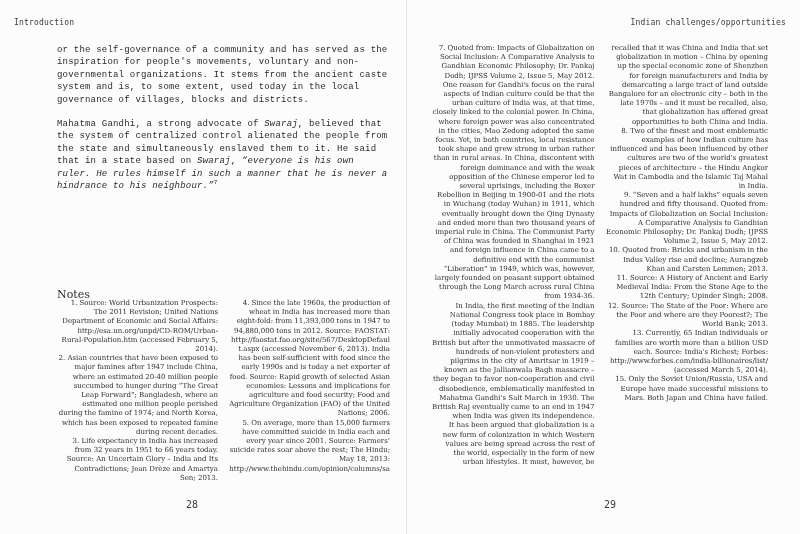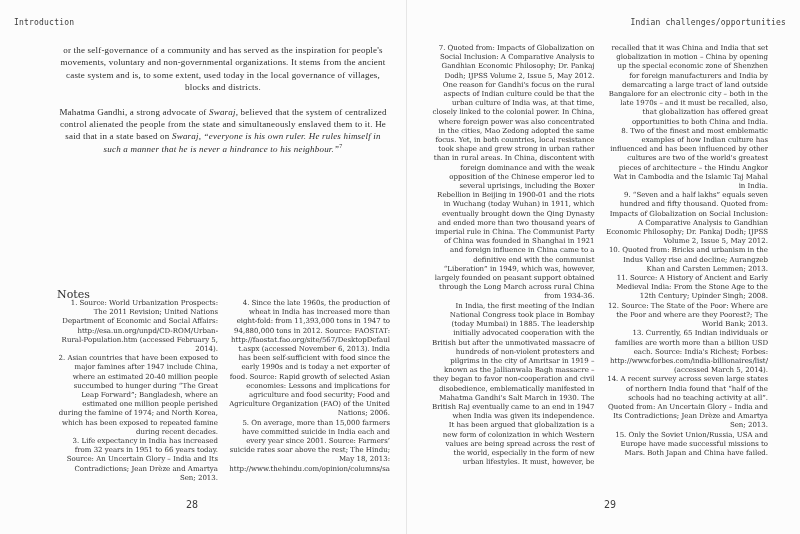--- a/index.html
+++ b/index.html
@@ -17,24 +17,23 @@
   }
   .runhead.left{left:14px;}
   .runhead.right{right:14px;text-align:right;}
   .gutter{
     position:absolute;left:406px;top:0;width:1px;height:534px;
     background:#e6e6e6;
   }
   
   .bodyblock{
     position:absolute;left:57px;top:44px;width:332px;
-    font-family:Liberation Serif, serif;
+    font-family:Liberation Mono, monospace;
     font-size:9px;line-height:12.4px;letter-spacing:0.2px;
     color:#2b2b2b;
-    text-align:center;
   }
   .bodyblock p{margin:0 0 12px 0;}
   .bodyblock em{font-style:italic;}
   .bodyblock sup{font-size:6px;line-height:0;}
   
   .notes-heading{
     position:absolute;left:57px;top:288px;margin:0;
     font-size:11px;font-weight:normal;color:#2e2e2e;
   }
   .notes{
@@ -89,20 +88,19 @@
     <div class="notes notes-right">
         <p class="note">7. Quoted from: Impacts of Globalization on Social Inclusion: A Comparative Analysis to Gandhian Economic Philosophy; Dr. Pankaj Dodh; IJPSS Volume 2, Issue 5, May 2012. One reason for Gandhi's focus on the rural aspects of Indian culture could be that the urban culture of India was, at that time, closely linked to the colonial power. In China, where foreign power was also concentrated in the cities, Mao Zedong adopted the same focus. Yet, in both countries, local resistance took shape and grew strong in urban rather than in rural areas. In China, discontent with foreign dominance and with the weak opposition of the Chinese emperor led to several uprisings, including the Boxer Rebellion in Beijing in 1900-01 and the riots in Wuchang (today Wuhan) in 1911, which eventually brought down the Qing Dynasty and ended more than two thousand years of imperial rule in China. The Communist Party of China was founded in Shanghai in 1921 and foreign influence in China came to a definitive end with the communist “Liberation” in 1949, which was, however, largely founded on peasant support obtained through the Long March across rural China from 1934-36.</p>
         <p class="note indent">In India, the first meeting of the Indian National Congress took place in Bombay (today Mumbai) in 1885. The leadership initially advocated cooperation with the British but after the unmotivated massacre of hundreds of non-violent protesters and pilgrims in the city of Amritsar in 1919 – known as the Jallianwala Bagh massacre – they began to favor non-cooperation and civil disobedience, emblematically manifested in Mahatma Gandhi's Salt March in 1930. The British Raj eventually came to an end in 1947 when India was given its independence.</p>
         <p class="note indent">It has been argued that globalization is a new form of colonization in which Western values are being spread across the rest of the world, especially in the form of new urban lifestyles. It must, however, be recalled that it was China and India that set globalization in motion – China by opening up the special economic zone of Shenzhen for foreign manufacturers and India by demarcating a large tract of land outside Bangalore for an electronic city – both in the late 1970s – and it must be recalled, also, that globalization has offered great opportunities to both China and India.</p>
         <p class="note">8. Two of the finest and most emblematic examples of how Indian culture has influenced and has been influenced by other cultures are two of the world's greatest pieces of architecture – the Hindu Angkor Wat in Cambodia and the Islamic Taj Mahal in India.</p>
         <p class="note">9. “Seven and a half lakhs” equals seven hundred and fifty thousand. Quoted from: Impacts of Globalization on Social Inclusion: A Comparative Analysis to Gandhian Economic Philosophy; Dr. Pankaj Dodh; IJPSS Volume 2, Issue 5, May 2012.</p>
         <p class="note">10. Quoted from: Bricks and urbanism in the Indus Valley rise and decline; Aurangzeb Khan and Carsten Lemmen; 2013.</p>
         <p class="note">11. Source: A History of Ancient and Early Medieval India: From the Stone Age to the 12th Century; Upinder Singh; 2008.</p>
         <p class="note">12. Source: The State of the Poor: Where are the Poor and where are they Poorest?; The World Bank; 2013.</p>
         <p class="note">13. Currently, 65 Indian individuals or families are worth more than a billion USD each. Source: India's Richest; Forbes: http://www.forbes.com/india-billionaires/list/ (accessed March 5, 2014).</p>
-        <p class="note">14. A recent survey across seven large states of northern India found that “half of the schools had no teaching activity at all”. Quoted from: An Uncertain Glory – India and Its Contradictions; Jean Drèze and Amartya Sen; 2013.</p>
         <p class="note">15. Only the Soviet Union/Russia, USA and Europe have made successful missions to Mars. Both Japan and China have failed.</p>
       </div>
 
     <span class="pageno right">29</span>
   </section>
 
 </div>
 
 </body></html>

